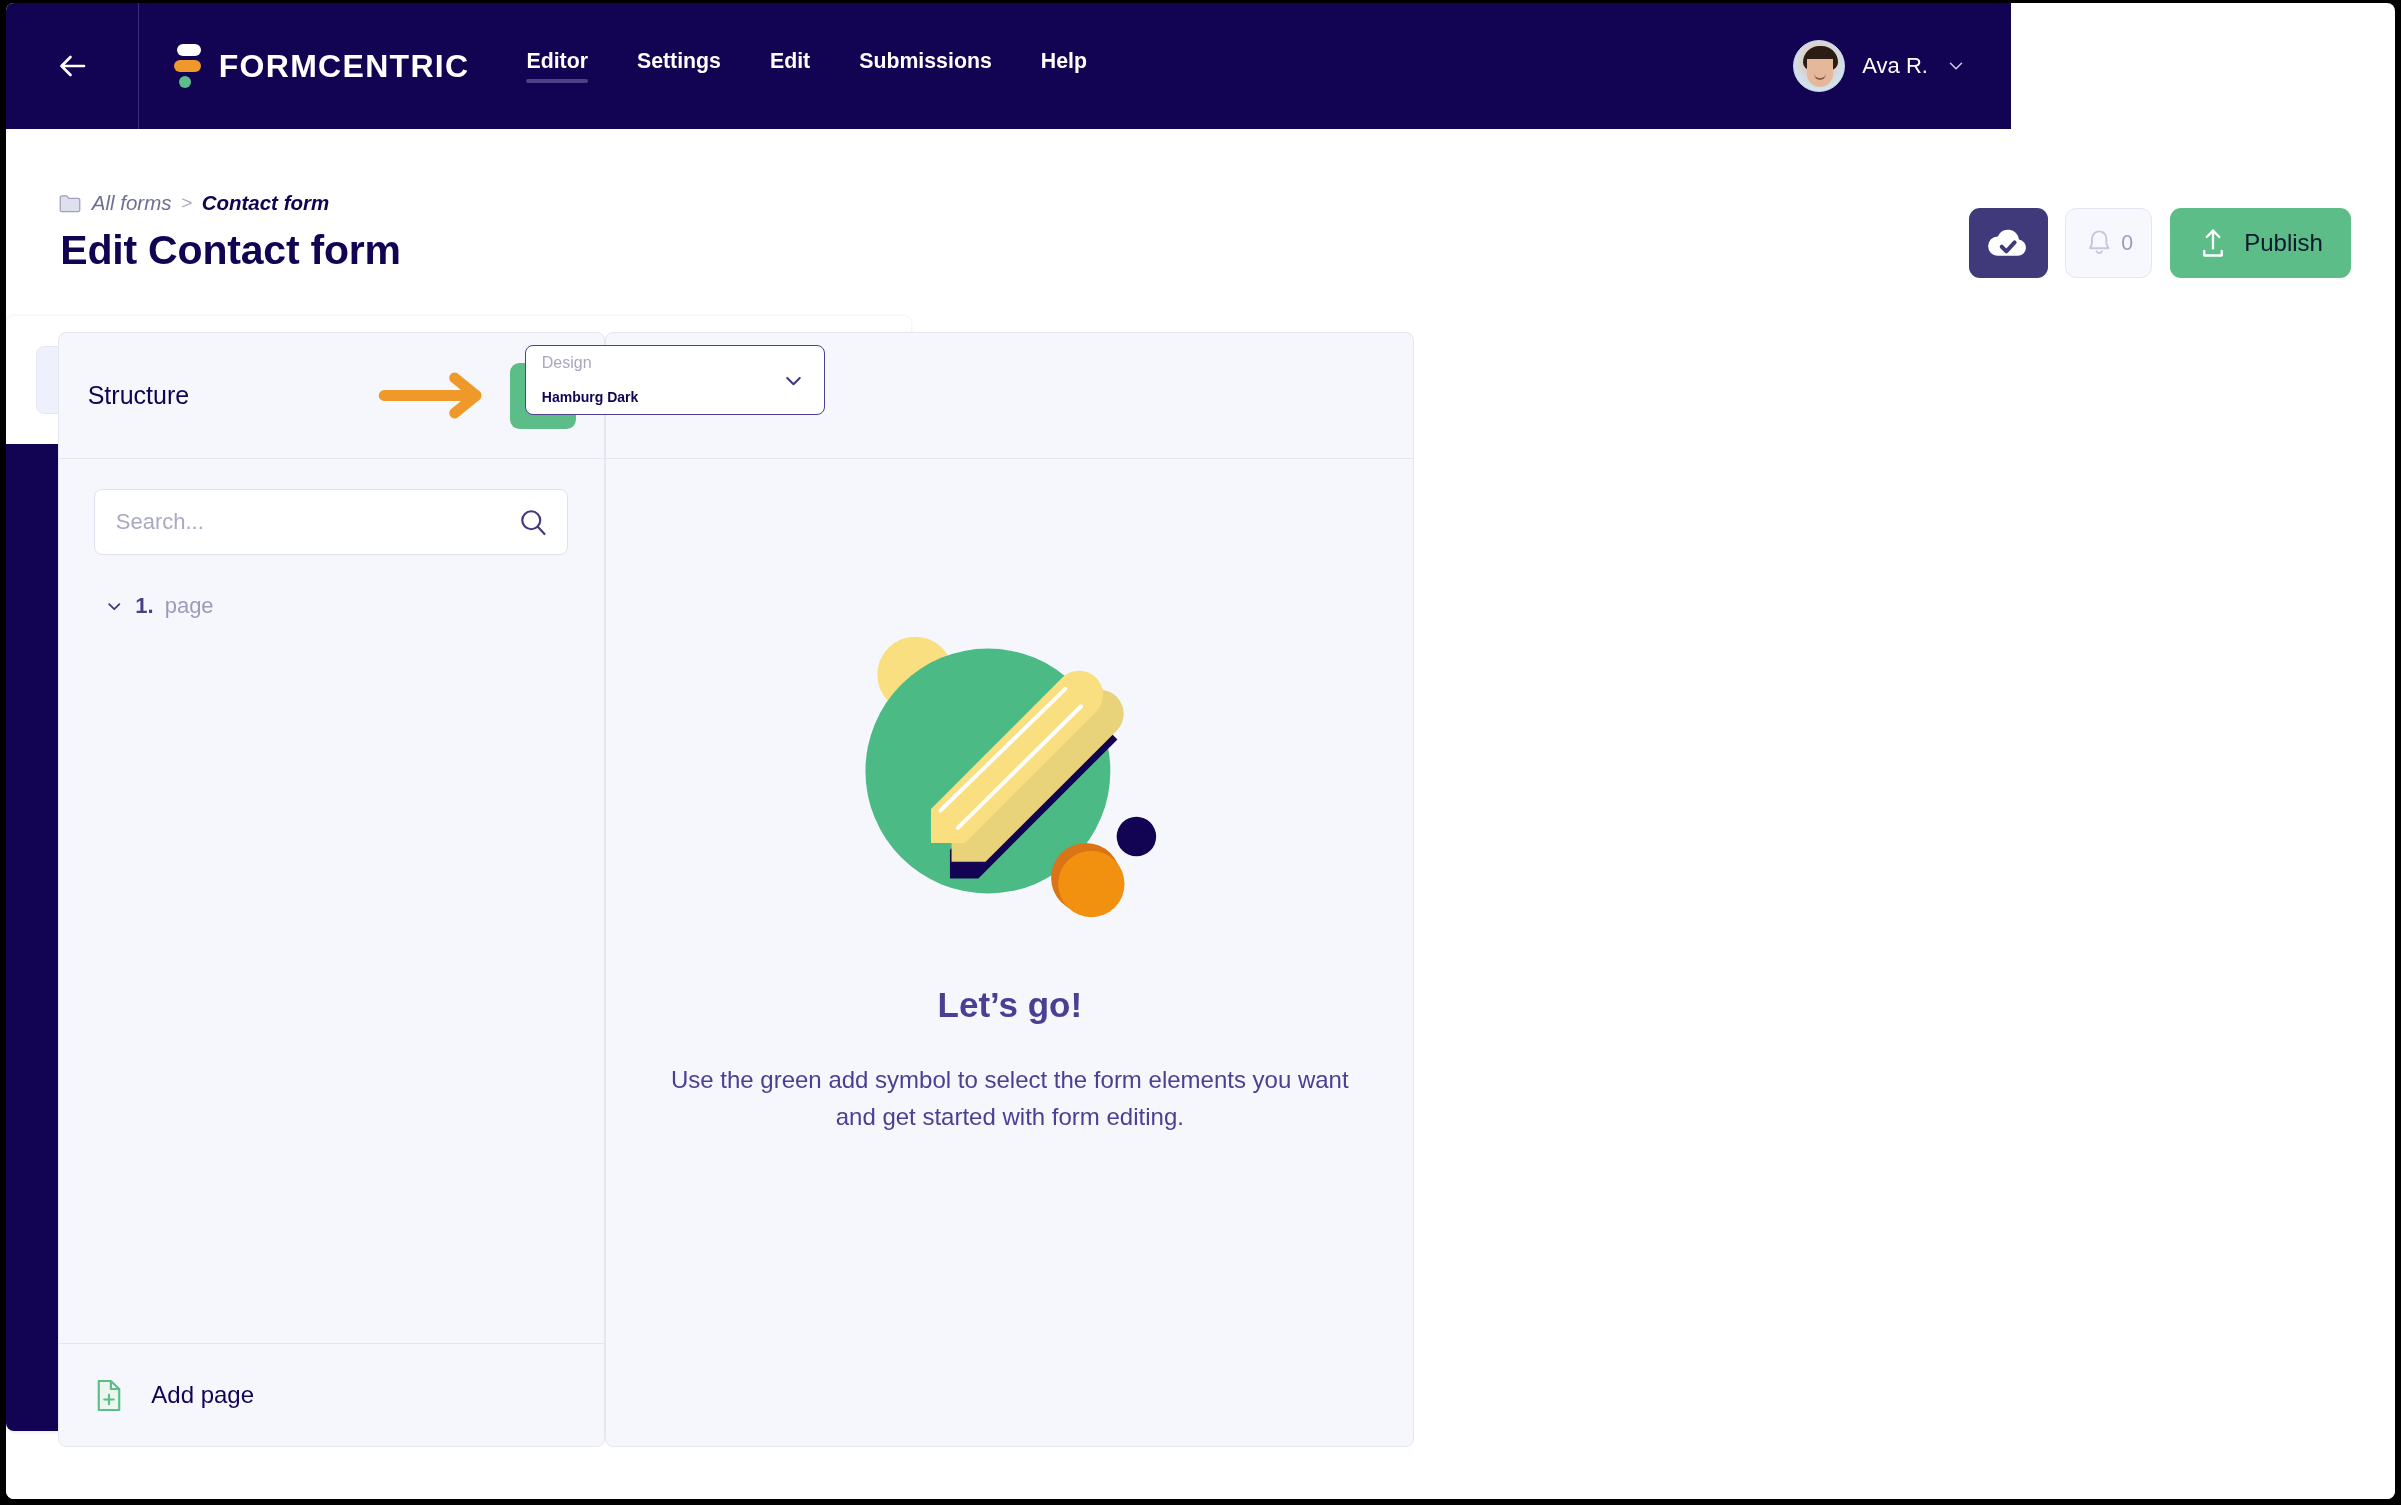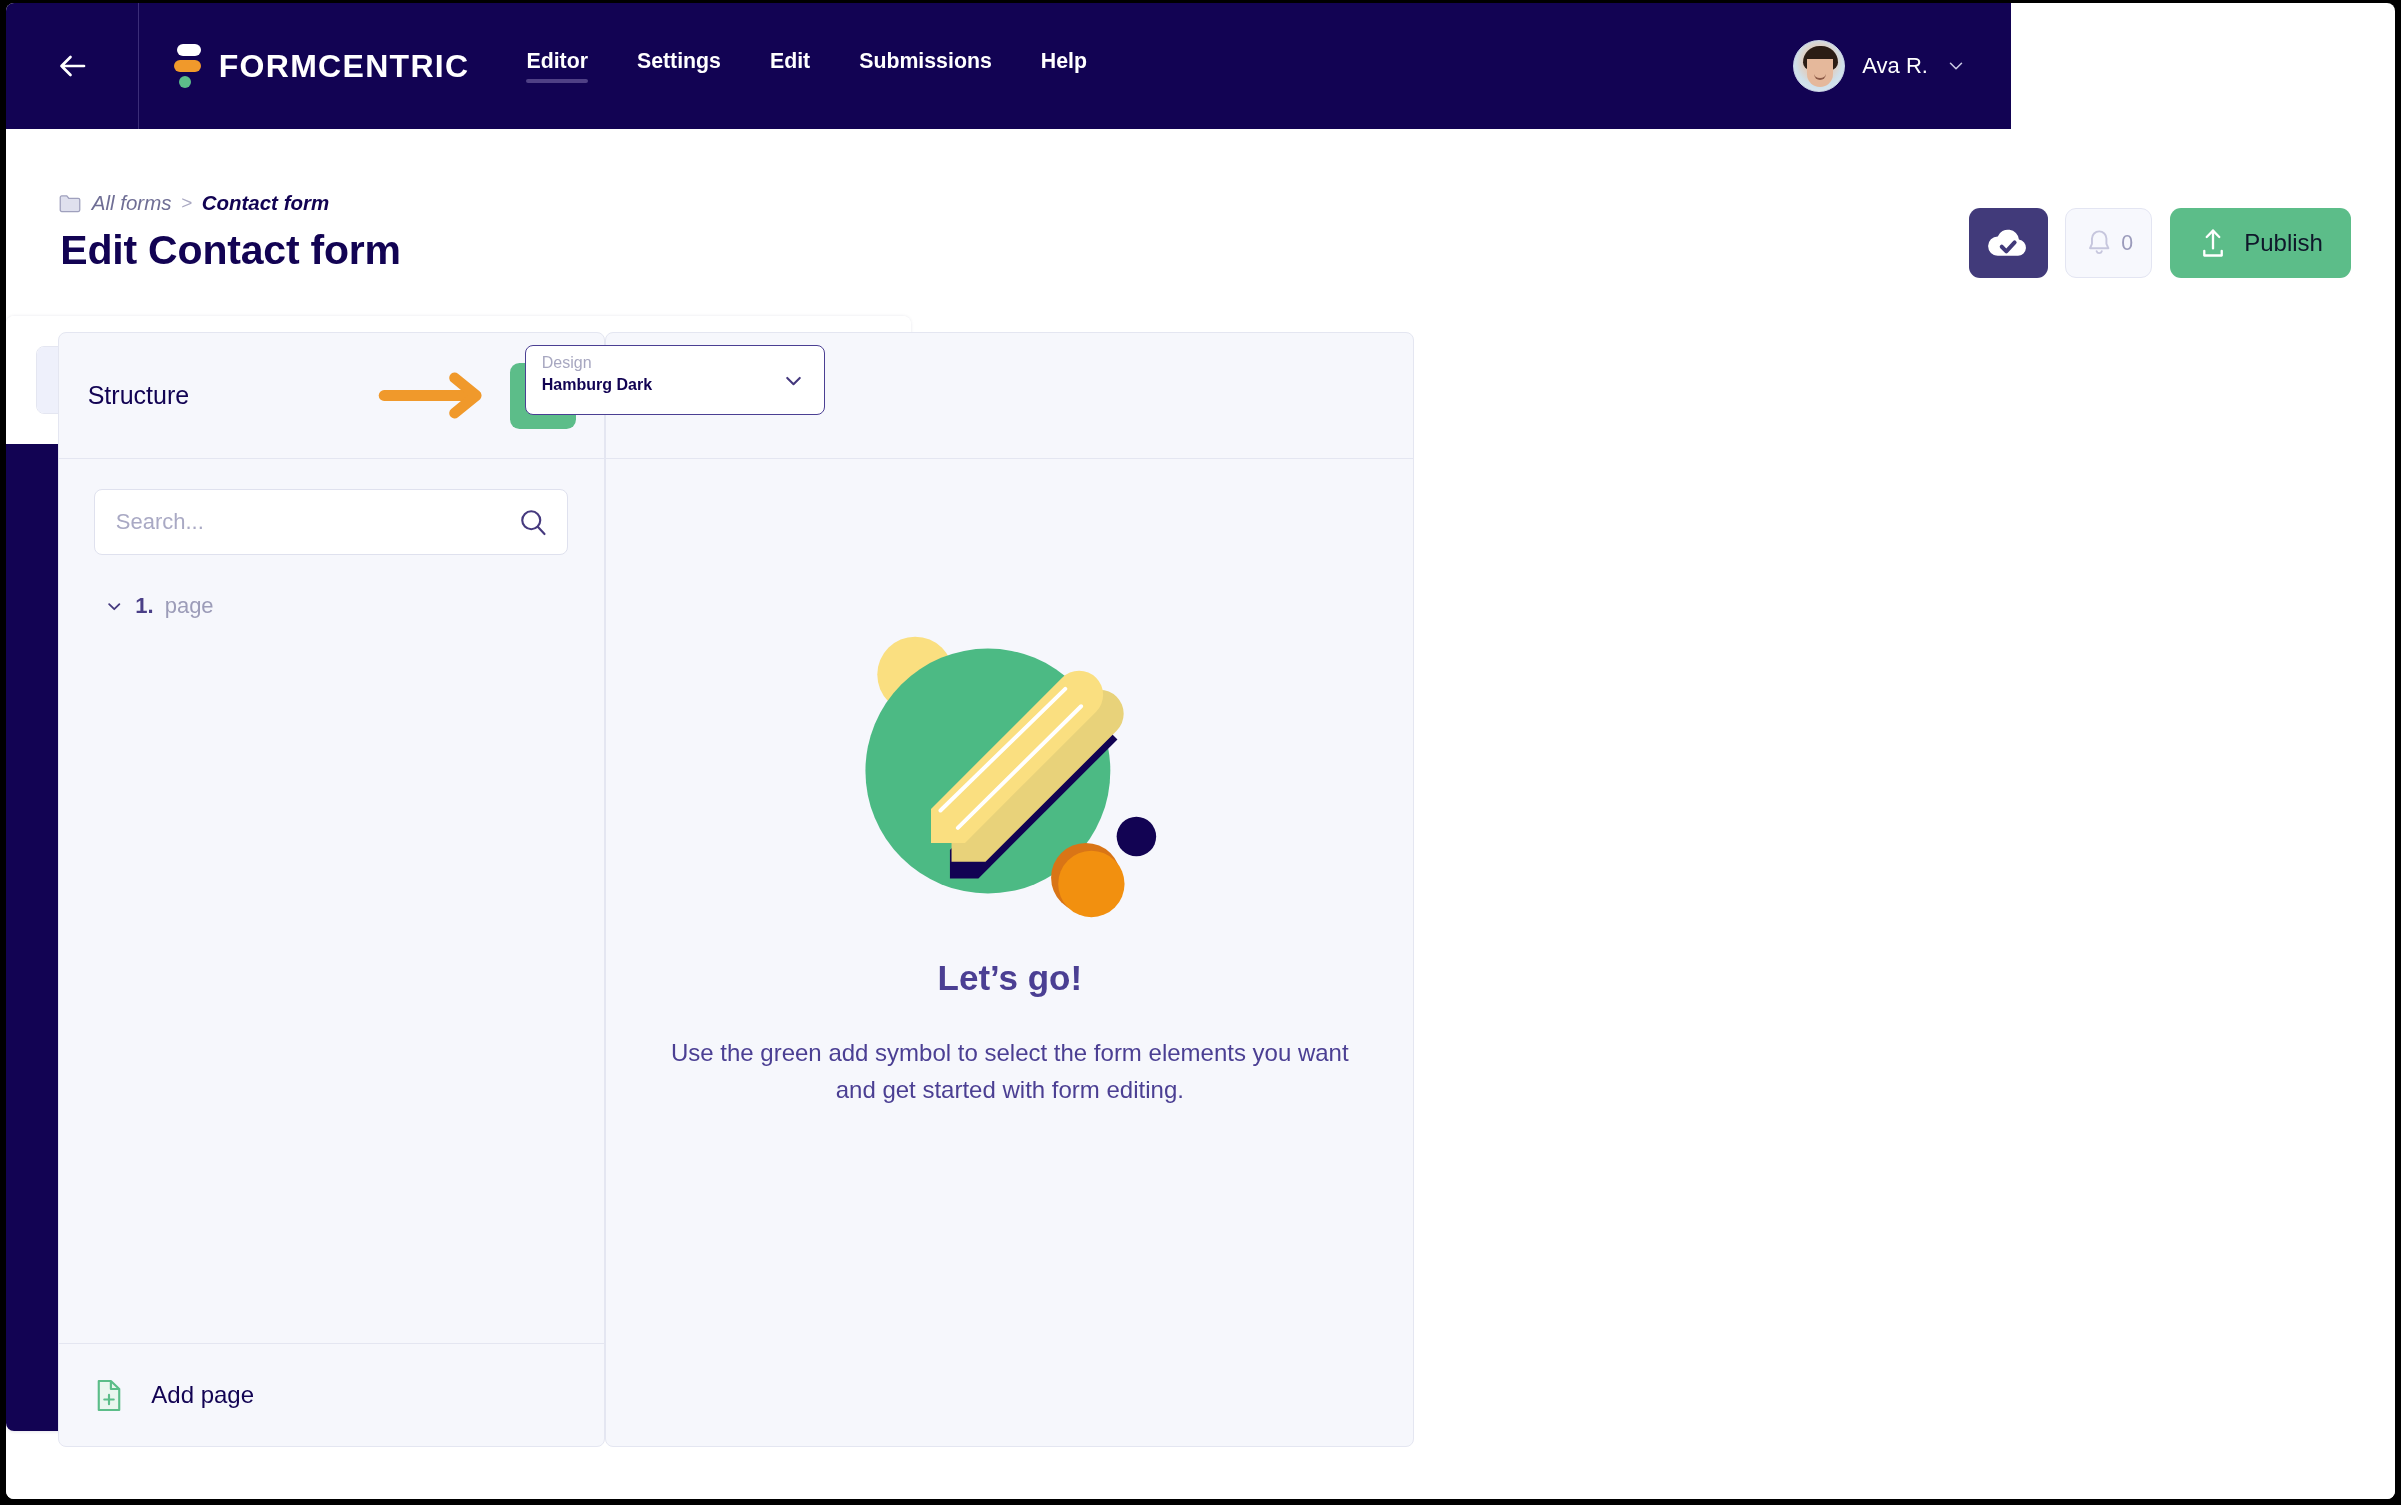--- a/index.html
+++ b/index.html
@@ -192,21 +192,21 @@
   .addpage-label { font-size: 24px; color: #120353; }
 
   
   .empty-state {
     position: absolute; left: 0; top: 128px; right: 0; bottom: 0;
     display: flex; flex-direction: column; align-items: center;
     padding-top: 152px;
   }
   .illus { width: 316px; height: 316px; }
   .empty-title {
-    margin-top: 29px; font-size: 35px; font-weight: 700; color: #4b3f93;
+    margin-top: 56px; font-size: 35px; font-weight: 700; color: #4b3f93;
   }
   .empty-desc {
     margin-top: 36px; font-size: 24px; color: #4b3f93;
     text-align: center; line-height: 1.55; width: 711px;
   }
 
   
   .preview-toolbar {
     height: 128px; display: flex; align-items: center;
     padding: 0 30px; background: #ffffff;
@@ -223,21 +223,21 @@
   .seg-btn.active { background: #eef0fb; }
   .seg-divider { width: 1.6px; background: #e4e6f1; }
   .help-circle { width: 36px; height: 36px; margin-left: 20.5px; cursor: pointer; }
 
   .design-select {
     position: relative; width: 300px; height: 70px; margin-left: auto;
     background: #ffffff; border: 1.6px solid #4b3f93; border-radius: 8px;
     padding: 8px 16px; cursor: pointer;
   }
   .design-label { font-size: 16px; color: #a7a7c0; line-height: 1.1; }
-  .design-value { font-size: 16px; color: #120353; font-weight: 700; margin-top: 4px; }
+  .design-value { font-size: 14px; color: #120353; font-weight: 700; margin-top: 17px; }
   .select-chev { position: absolute; right: 17.4px; top: 22px; width: 25px; height: 25px; }
 
   .preview-stage {
     height: 987px; background: #120353;
     display: flex; flex-direction: column; align-items: center;
     padding-top: 96px;
   }
   .submit-btn {
     width: 272px; height: 79px; border-radius: 39px;
     background: #fcdd7f; border: none; cursor: pointer;

